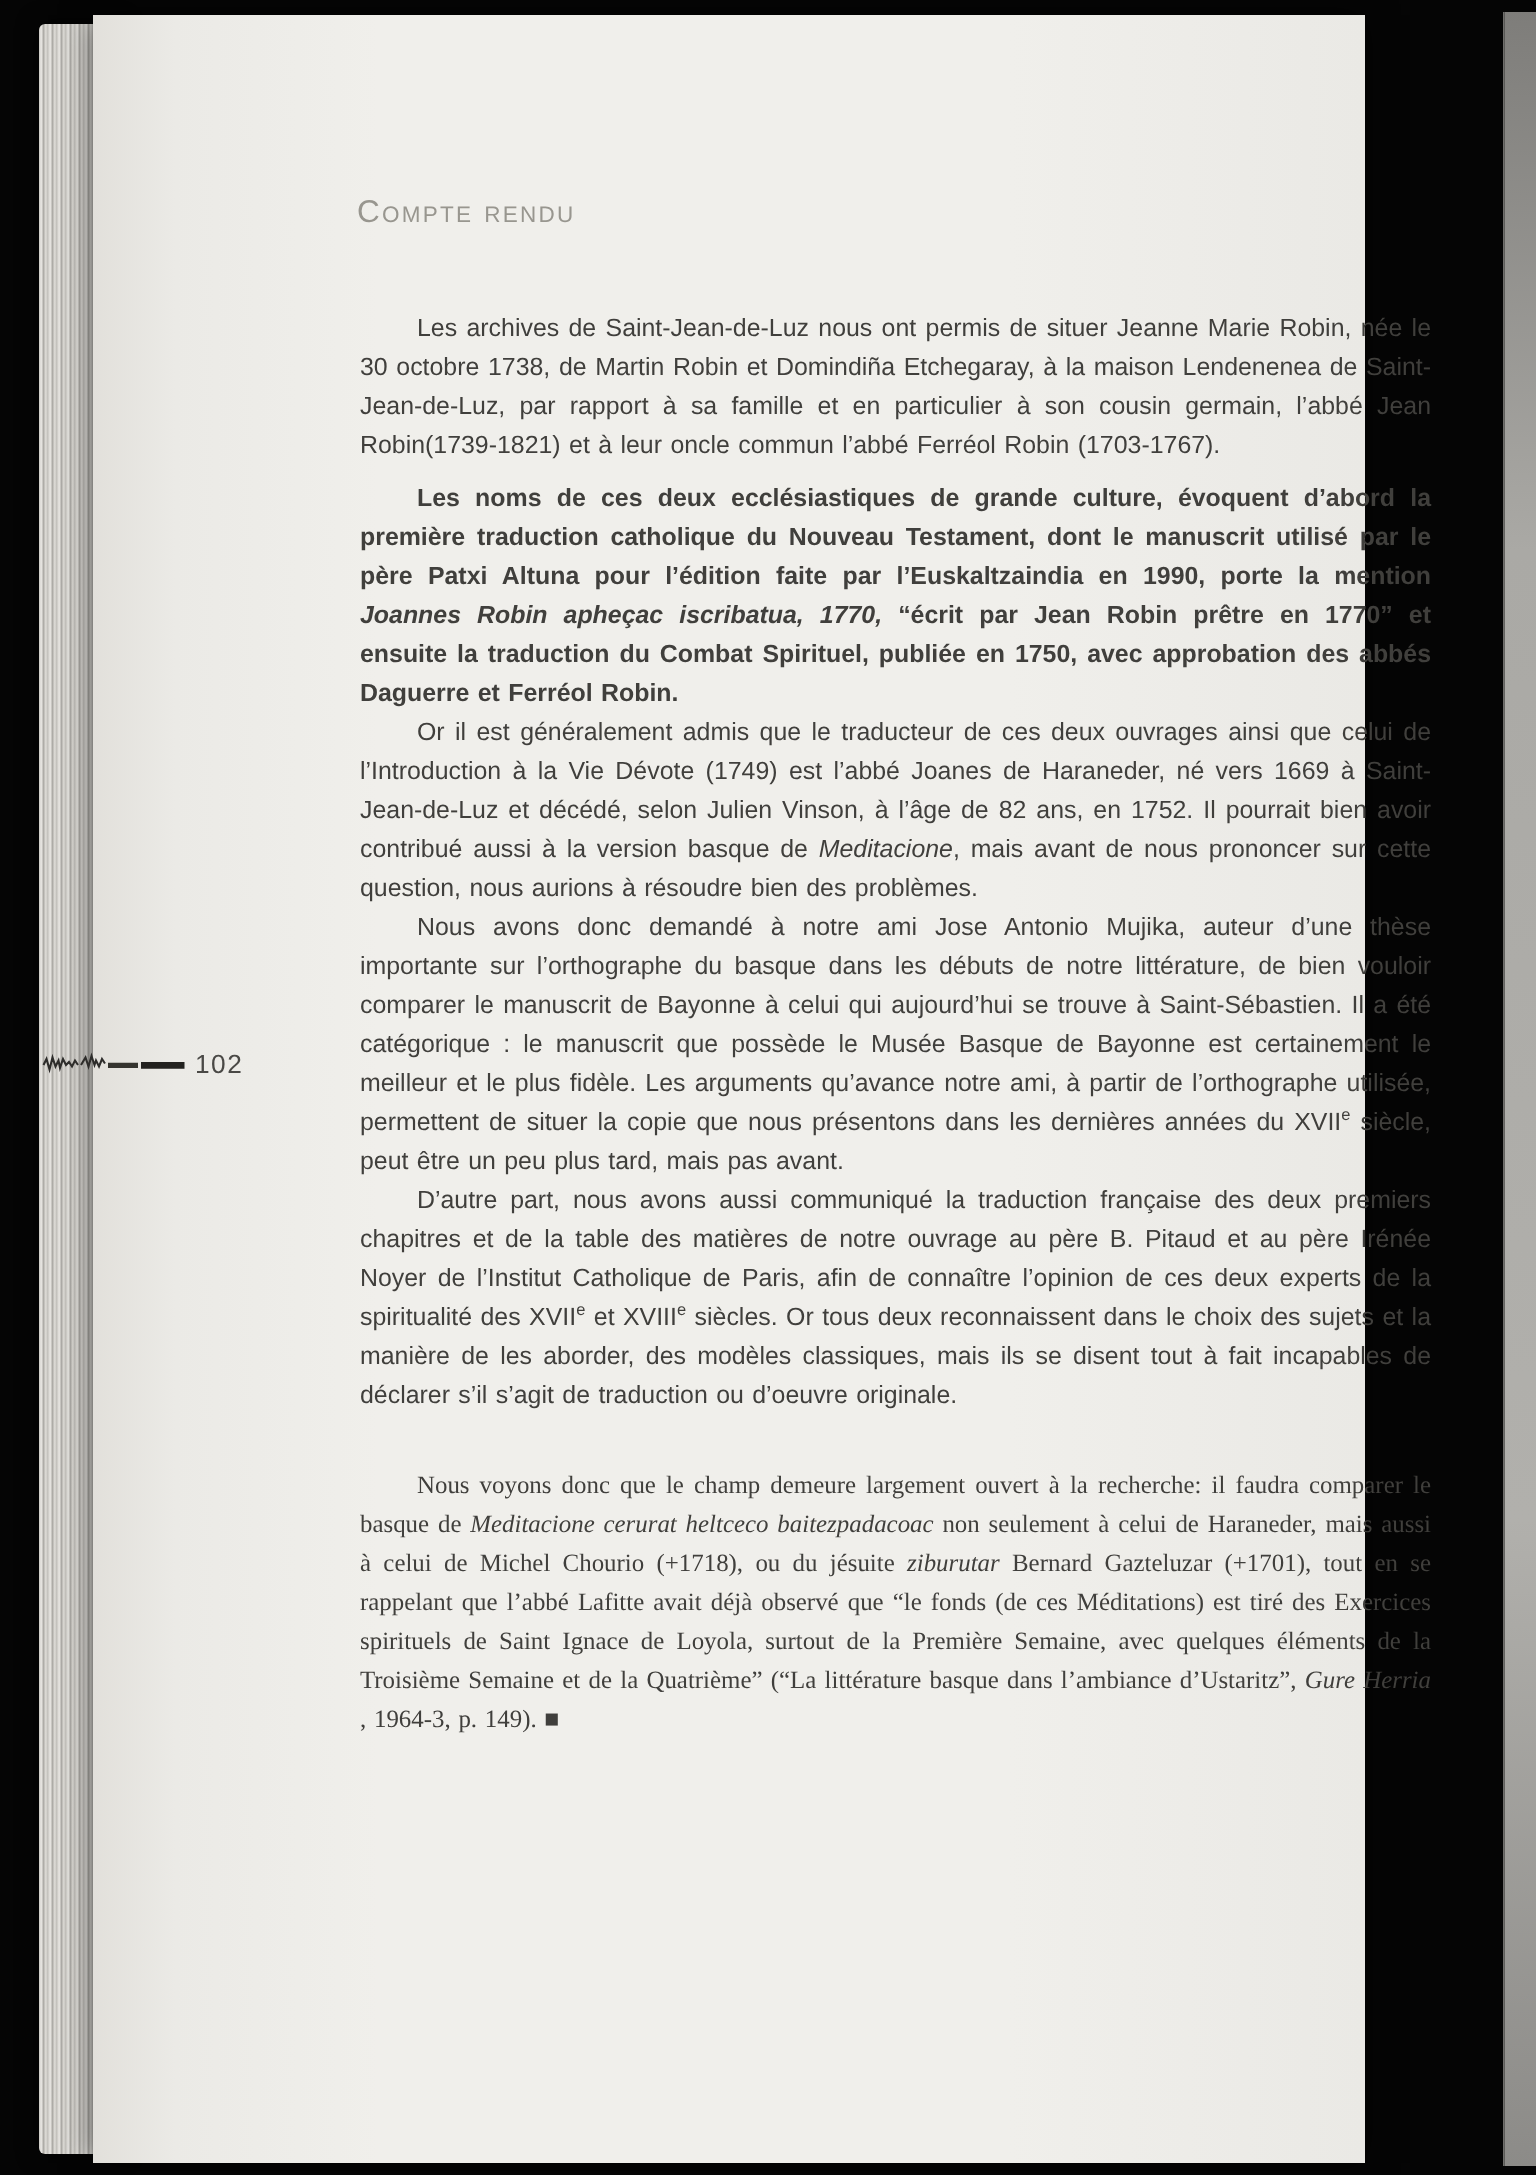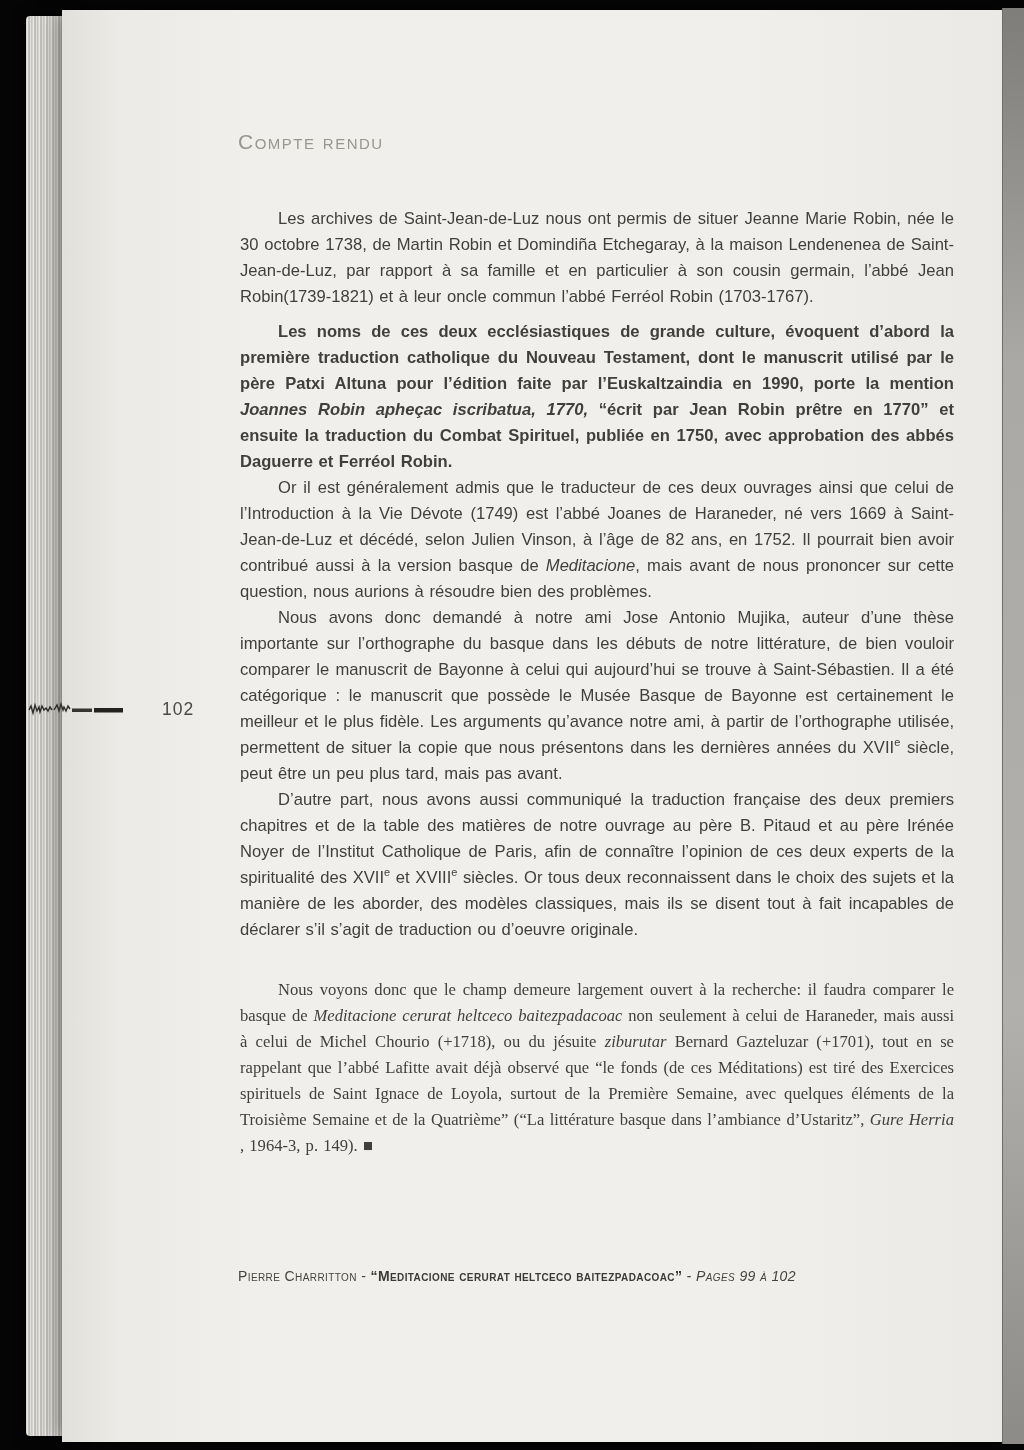--- a/index.html
+++ b/index.html
@@ -18,21 +18,21 @@
   
   .page-stack{
     position:absolute;left:26px;top:16px;width:54px;height:1420px;
     background:repeating-linear-gradient(90deg,
       #c9c7c2 0px,#eceae6 1.5px,#aeaca7 3px,#e0ded9 4.5px,#bdbbb6 6px);
     border-radius:4px 0 0 4px;
     box-shadow:0 0 14px rgba(0,0,0,.7);
   }
   
   .page{
-    position:absolute;left:62px;top:10px;width:940px;height:1432px;
+    position:absolute;left:62px;top:10px;width:848px;height:1432px;
     background:linear-gradient(90deg,#e2e0db 0px,#ebeae6 55px,var(--paper) 190px,var(--paper) 72%,#eae9e5 100%);
     box-shadow:0 0 20px rgba(0,0,0,.65);
   }
   .running-head{
     position:absolute;left:176px;top:120px;
     font-variant:small-caps;font-size:21px;letter-spacing:1.5px;
     color:var(--heading);
   }
   .body{
     position:absolute;left:178px;top:196px;width:714px;
@@ -49,21 +49,21 @@
     font-variant:small-caps;font-size:14px;letter-spacing:.4px;
     color:var(--footer-ink);white-space:nowrap;
   }
   .f-title{font-weight:bold;color:#3b3a36;}
   .f-pages{font-style:italic;}
   
   .margin-number{
     position:absolute;left:28px;top:699px;
     display:flex;align-items:center;gap:6px;
   }
-  .pnum{font-size:17.5px;letter-spacing:1px;color:#4a4946;margin-left:32px;}
+  .pnum{font-size:17.5px;letter-spacing:1px;color:#4a4946;}
   
   .right-edge{
     position:absolute;left:1002px;top:8px;width:21px;height:1436px;
     background:linear-gradient(180deg,#7e7d7a,#aaa9a5 25%,#b1b0ac 70%,#8c8b88);
     border-left:1px solid #6f6e6b;
   }
 </style>
 </head>
 <body>
 
@@ -76,21 +76,20 @@
 
     <div class="body">
         <p><span>Les archives de Saint-Jean-de-Luz nous ont permis de situer Jeanne Marie Robin, née le 30 octobre 1738, de Martin Robin et Domindiña Etchegaray, à la maison Lendenenea de Saint-Jean-de-Luz, par rapport à sa famille et en particulier à son cousin germain, l’abbé Jean Robin(1739-1821) et à leur oncle commun l’abbé Ferréol Robin (1703-1767).</span></p>
         <p class="g1"><span>Les noms de ces deux ecclésiastiques de grande culture, évoquent d’abord  la première traduction catholique du Nouveau Testament, dont le manuscrit utilisé par le père Patxi Altuna pour l’édition faite par l’Euskaltzaindia en 1990, porte la mention </span><span class="italic">Joannes Robin apheçac iscribatua, 1770,</span><span> “écrit par Jean Robin prêtre en 1770” et ensuite la traduction du Combat Spirituel, publiée en 1750, avec approbation des abbés Daguerre et Ferréol Robin.</span></p>
         <p><span>Or il est généralement admis que le traducteur de ces deux ouvrages ainsi que celui de l’Introduction à la Vie Dévote (1749) est l’abbé Joanes de Haraneder, né vers 1669 à Saint-Jean-de-Luz et décédé, selon Julien Vinson, à l’âge de 82 ans, en 1752. Il pourrait bien avoir contribué aussi à la version basque de </span><span class="italic">Meditacione</span><span>, mais avant de nous prononcer sur cette question, nous aurions à résoudre bien des problèmes.</span></p>
         <p><span>Nous avons donc demandé à notre ami Jose Antonio Mujika, auteur d’une thèse importante sur l’orthographe du basque dans les débuts de notre littérature, de bien vouloir comparer le manuscrit de Bayonne à celui qui aujourd’hui se trouve à Saint-Sébastien. Il a été catégorique : le manuscrit que possède le Musée Basque de Bayonne est certainement le meilleur et le plus fidèle. Les arguments qu’avance notre ami, à partir de l’orthographe utilisée, permettent de situer la copie que nous présentons dans les dernières années du XVII</span><span class="sup">e</span><span> siècle, peut être un peu plus tard, mais pas avant.</span></p>
         <p><span>D’autre part, nous avons aussi communiqué la traduction française des deux premiers chapitres et de la table des matières de notre ouvrage au père B. Pitaud et au père Irénée Noyer de l’Institut Catholique de Paris,  afin de connaître l’opinion de ces deux experts de la spiritualité des XVII</span><span class="sup">e</span><span> et XVIII</span><span class="sup">e</span><span> siècles. Or tous deux reconnaissent dans le choix des sujets et la manière de les aborder, des modèles classiques, mais ils se disent tout à fait incapables de déclarer s’il s’agit de traduction ou d’oeuvre originale.</span></p>
         <p class="g2"><span>Nous voyons donc que le champ demeure largement ouvert à la recherche: il faudra comparer le basque de </span><span class="italic">Meditacione cerurat heltceco baitezpadacoac</span><span> non seulement à celui de Haraneder, mais aussi à celui de Michel Chourio (+1718), ou du jésuite </span><span class="italic">ziburutar</span><span> Bernard Gazteluzar (+1701), tout en se rappelant que l’abbé Lafitte avait déjà observé que “le fonds (de ces Méditations) est tiré des Exercices spirituels de Saint Ignace de Loyola, surtout de la Première Semaine, avec quelques éléments de la Troisième Semaine et de la Quatrième” (“La littérature basque dans l’ambiance d’Ustaritz”, </span><span class="italic">Gure Herria</span><span> , 1964-3, p. 149). ■</span></p>
       </div>
 
-    <div class="footer"><span class="f-author">Pierre Charritton</span><span class="f-sep"> - </span><span class="f-title">“Meditacione cerurat heltceco baitezpadacoac”</span><span class="f-pages">  - Pages 99 à 102</span></div>
   </div>
 
   <div class="margin-number">
     <svg class="mark" width="96" height="18" viewBox="0 0 96 18" xmlns="http://www.w3.org/2000/svg">
       <path d="M1 9 l2 -4 2 7 2 -8 2 6 2 -4 1 5 2 -6 2 4 2 -2 2 3 2 -4 2 3" fill="none" stroke="#2e2d2b" stroke-width="1.4"></path>
       <path d="M26 9 l3 -5 2 6 2 -7 2 6 1 -3 2 4 2 -5 2 3" fill="none" stroke="#2e2d2b" stroke-width="1.4"></path>
       <rect x="44" y="7.5" width="20" height="3.5" fill="#35342f"></rect>
       <rect x="66" y="7" width="29" height="4.5" fill="#23221f"></rect>
     </svg>
     <span class="pnum">102</span>

